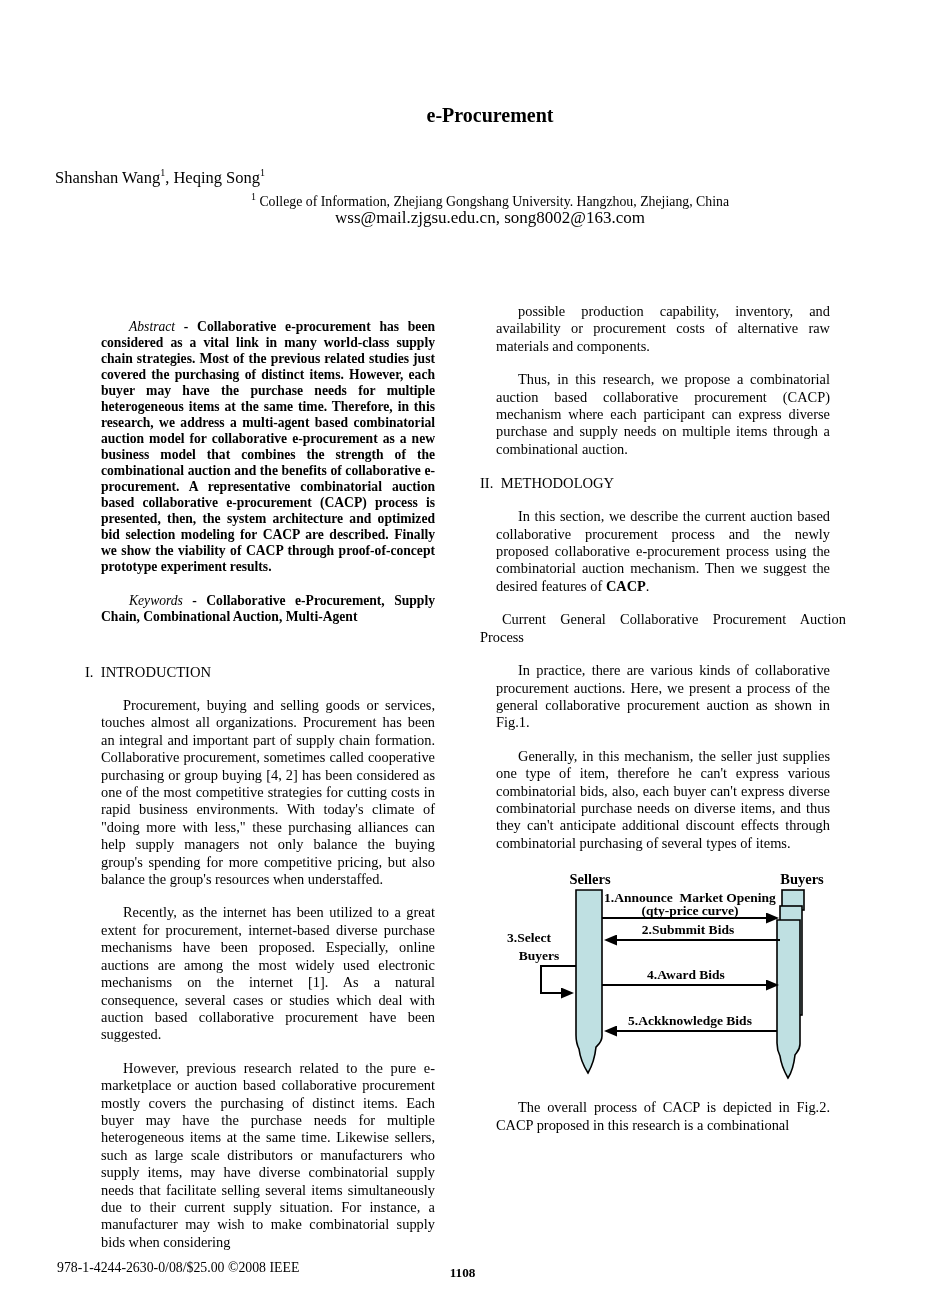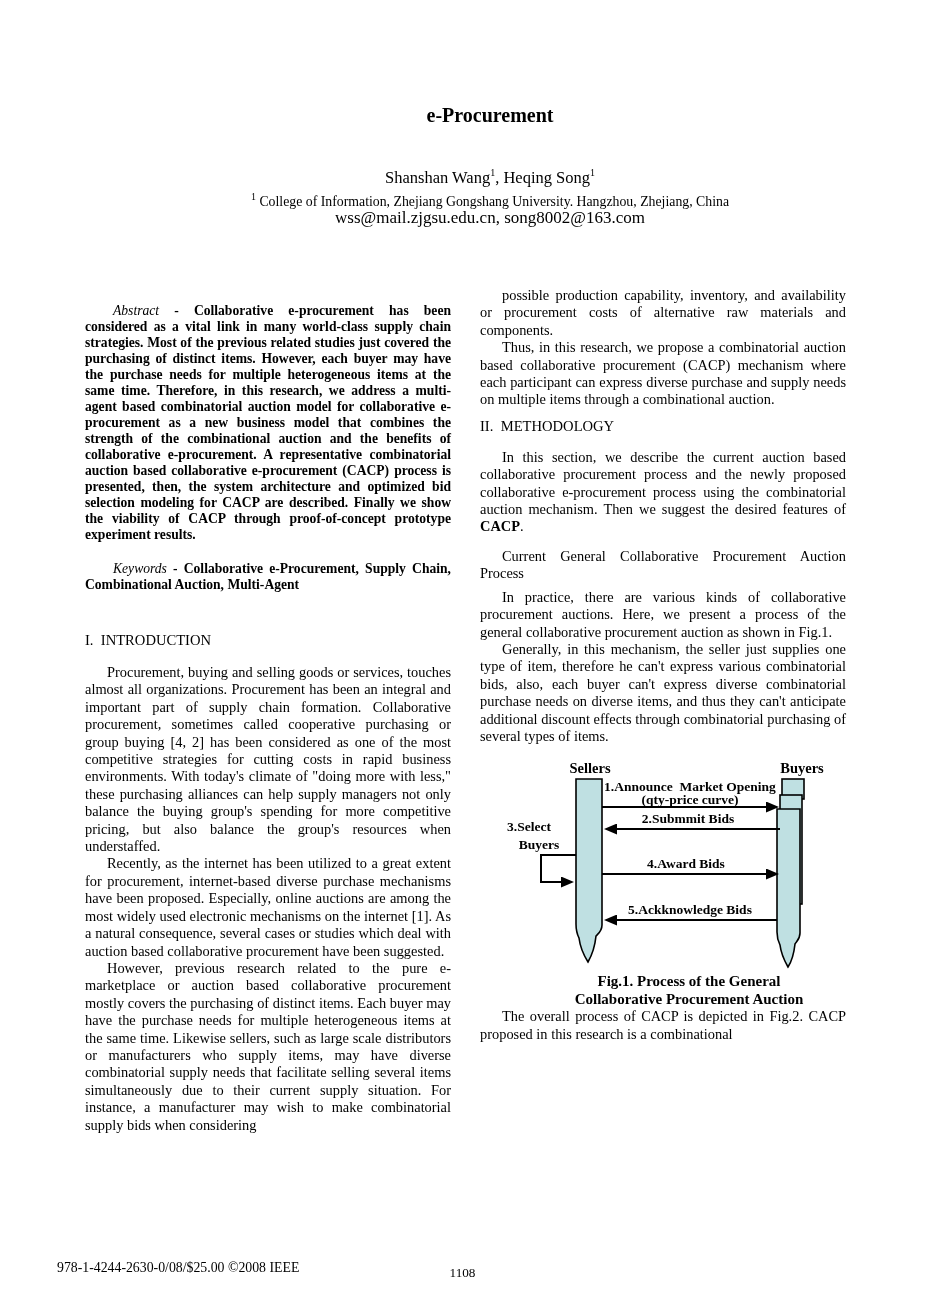--- a/index.html
+++ b/index.html
@@ -3,30 +3,30 @@
 <meta charset="utf-8">
 <style>
   html,body { margin:0; padding:0; background:#ffffff; }
   body {
     width:925px; height:1309px; position:relative; overflow:hidden;
     font-family:"Liberation Serif", serif; color:#000;
   }
   
   .title-block { position:absolute; top:102px; left:55px; width:870px; text-align:center; }
   .title-line { font-size:20px; font-weight:bold; line-height:26px; }
-  .authors-line { position:absolute; top:167px; left:55px; width:870px; text-align:center; font-size:16.5px; }
+  .authors-line { position:absolute; top:167px; left:55px; width:870px; font-size:16.5px; }
   .authors-line sup, .affil-line sup { font-size:10px; }
   .affil-line { position:absolute; top:191px; left:55px; width:870px; text-align:center; font-size:13.8px; }
   .email-line { position:absolute; top:208px; left:55px; width:870px; text-align:center; font-size:17px; }
 
   
   .col-left  { position:absolute; left:85px;  top:303px; width:366px; }
   .col-right { position:absolute; left:480px; top:287px; width:366px; }
 
-  p { margin:0; text-align:justify; text-indent:22px; font-size:14.4px; line-height:17.4px; }
+  p { margin:16px; text-align:justify; text-indent:22px; font-size:14.4px; line-height:17.4px; }
   .bold-block { font-weight:bold; font-size:13.6px; line-height:16px; text-indent:28px; }
   .bold-block .lbl { font-style:italic; font-weight:normal; }
   .keywords { margin-top:18px; }
 
   .heading { text-indent:0; font-size:14.6px; line-height:18px; }
   .heading-intro { margin:38px 0 15px 0; }
   .heading-meth  { margin:8px 0 14px 0; }
 
   .subheading { margin:12px 0 6px 0; }
   .subheading-cacp { margin-top:34px; margin-bottom:6px; }
@@ -34,21 +34,21 @@
   
   .figure-block { margin-top:12px; margin-left:14px; width:370px; }
   .fig-svg { display:block; }
   .fig-svg text { font-family:"Liberation Serif", serif; font-weight:bold; font-size:13.5px; }
   .fig-svg .hdr { font-size:14.5px; }
   .fig-caption { width:370px; padding-left:20px; box-sizing:border-box; text-align:center;
                  font-weight:bold; font-size:15px; line-height:17.5px; margin-top:1px; }
 
   
   .footer-copy { position:absolute; left:57px; top:1260px; font-size:13.8px; }
-  .footer-page { position:absolute; left:0; top:1265px; width:925px; text-align:center; font-size:13.2px; }
+  .footer-page { position:absolute; left:0; top:1265px; width:925px; text-align:center; font-size:13.2px;font-weight:bold; }
 </style>
 </head>
 <body>
 
 <div class="title-block">
   <div class="title-line">e-Procurement</div>
 </div>
 
 <div class="authors-line"><span>Shanshan Wang</span><sup>1</sup><span>, </span><span>Heqing Song</span><sup>1</sup></div>
 
@@ -110,23 +110,19 @@
 
       <text x="196" y="34" text-anchor="middle">1.Announce &nbsp;Market Opening</text>
       <text x="196" y="47" text-anchor="middle">(qty-price curve)</text>
       <text x="194" y="66" text-anchor="middle">2.Submmit Bids</text>
       <text x="35" y="74" text-anchor="middle">3.Select</text>
       <text x="45" y="92" text-anchor="middle">Buyers</text>
       <text x="192" y="111" text-anchor="middle">4.Award Bids</text>
       <text x="196" y="157" text-anchor="middle">5.Ackknowledge Bids</text>
     </svg>
 
-    <div class="fig-caption">
-      <div>Fig.1. Process of the General</div>
-      <div>Collaborative Procurement Auction</div>
-    </div>
   </div>
 
   <p>The overall process of CACP is depicted in Fig.2. CACP proposed in this research is a combinational</p>
 </div>
 
 <div class="footer-copy">978-1-4244-2630-0/08/$25.00 ©2008 IEEE</div>
 <div class="footer-page">1108</div>
 
 </body></html>

